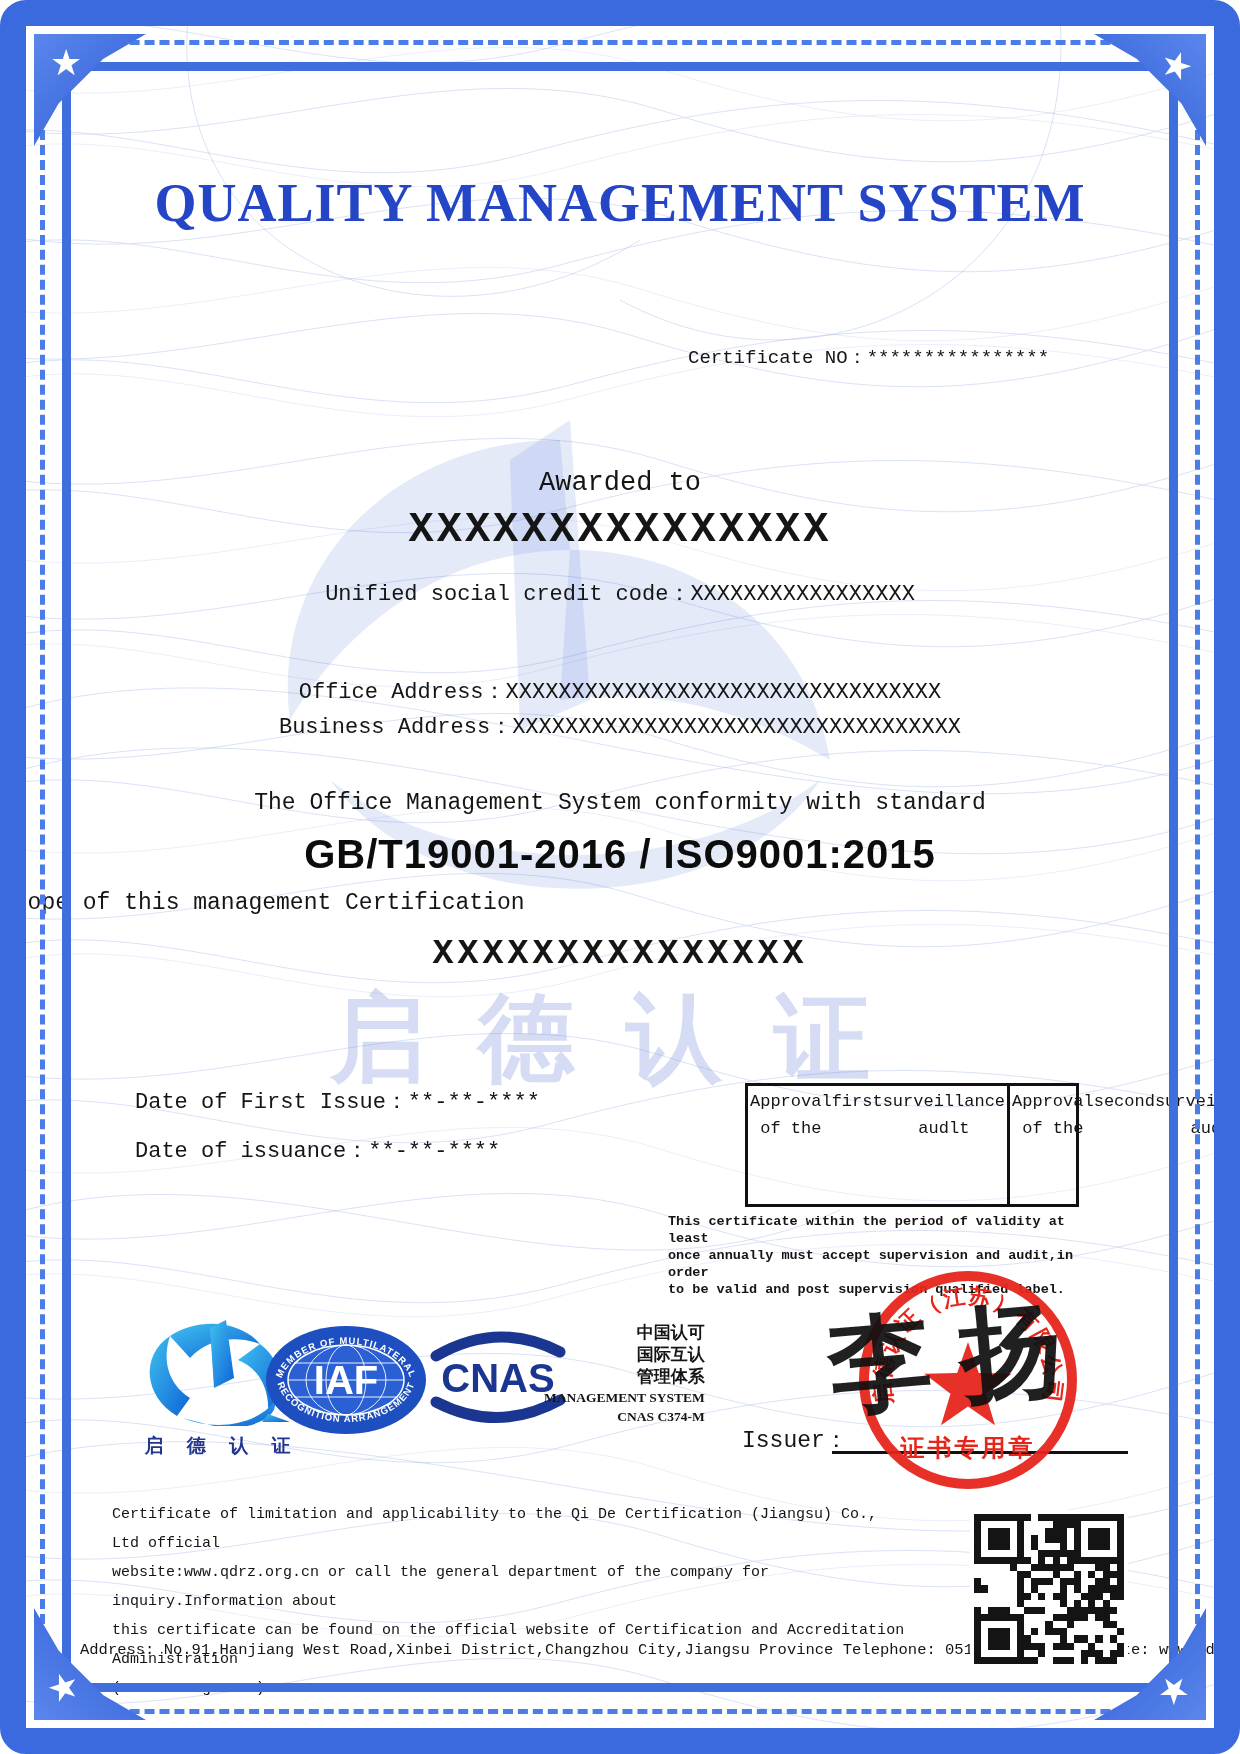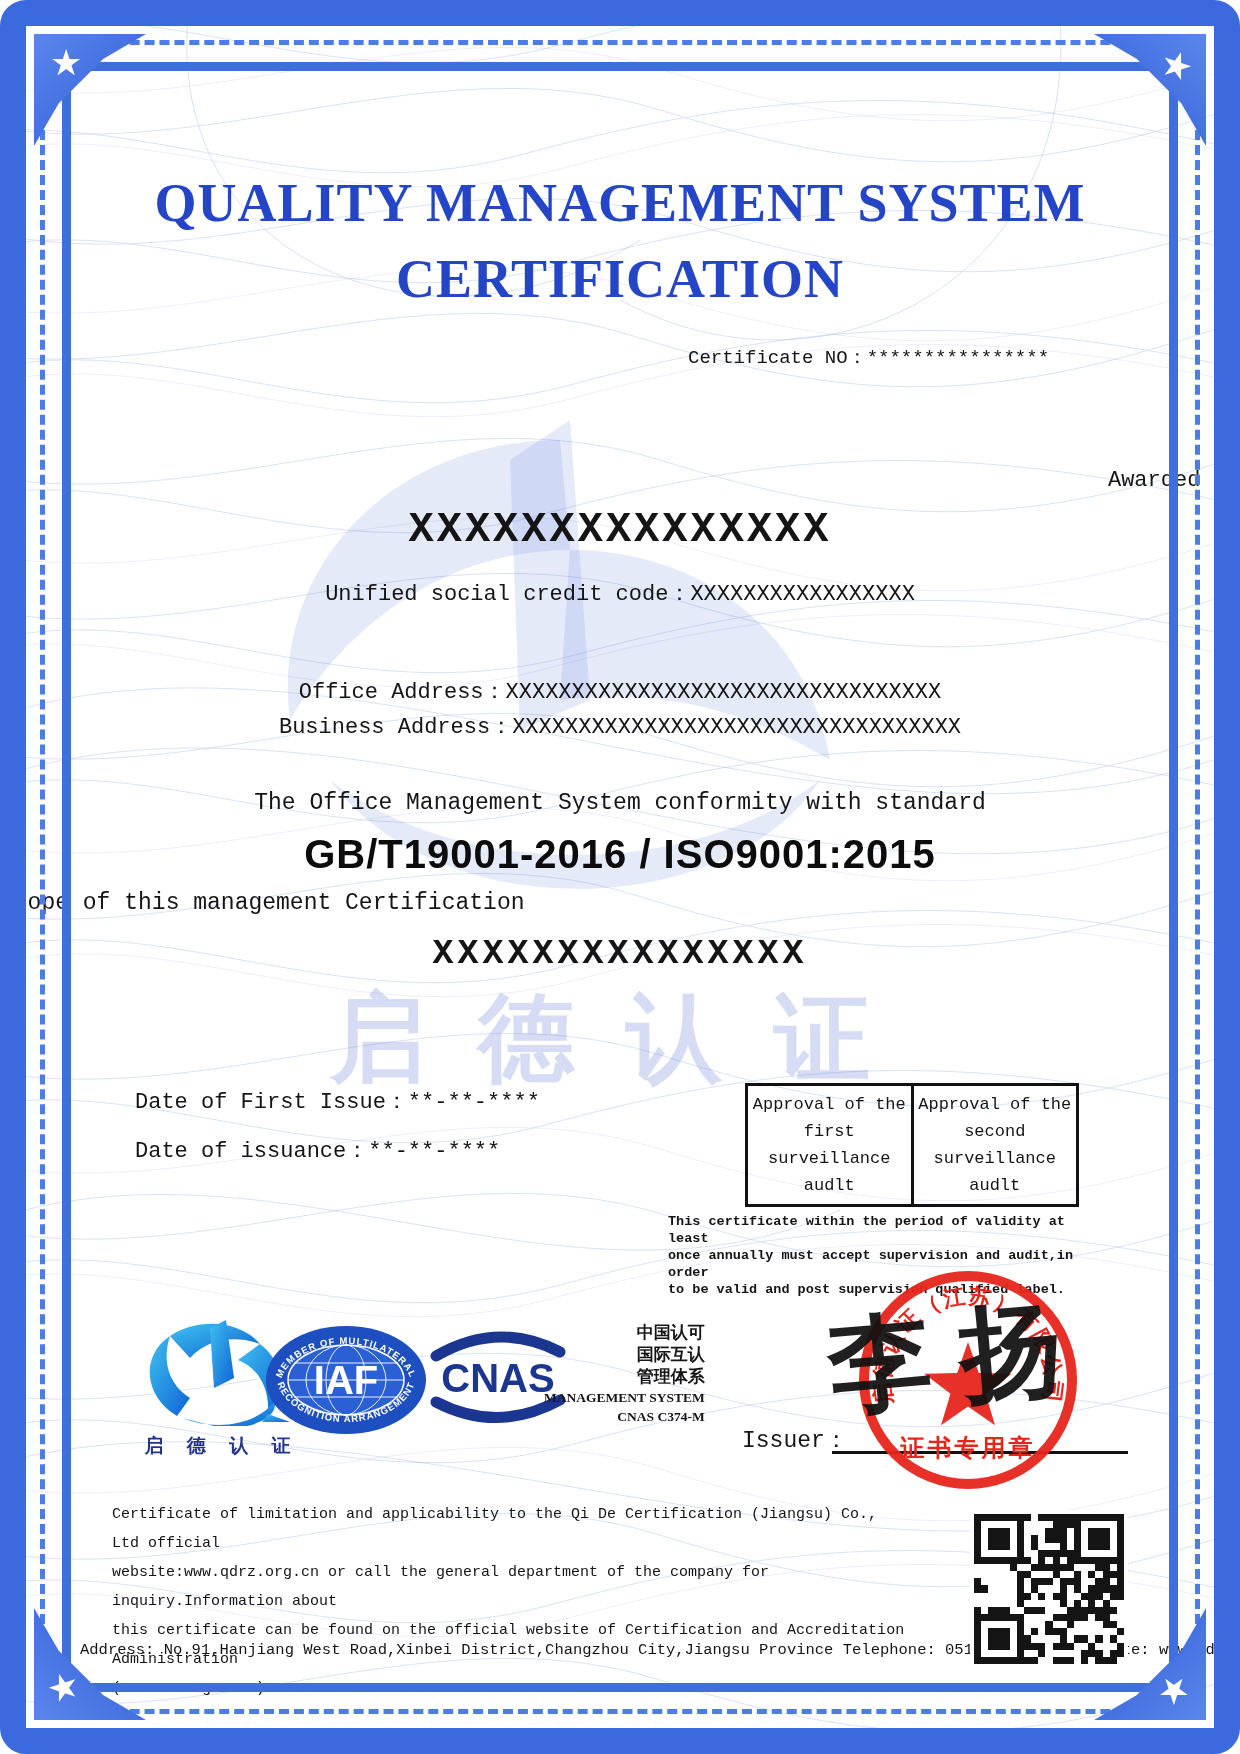--- a/index.html
+++ b/index.html
@@ -22,36 +22,36 @@
   
   .wm-emblem{position:absolute;left:210px;top:400px;z-index:0;opacity:1;}
   .wm-text{position:absolute;left:330px;top:975px;z-index:0;font-size:96px;font-weight:bold;
            letter-spacing:14px;color:rgba(116,140,216,0.30);font-family:"Liberation Serif","DejaVu Serif",serif;white-space:nowrap;}
   
   .layer{position:absolute;inset:0;z-index:2;}
   .title{position:absolute;left:0;width:100%;text-align:center;color:#2545c7;
          font-family:"Liberation Serif","DejaVu Serif",serif;font-weight:bold;font-size:54px;letter-spacing:1px;}
   .t1{top:172px;} .t2{top:248px;}
   .certno{position:absolute;left:688px;top:344px;font-size:19px;}
-  .awarded{position:absolute;left:0;width:100%;text-align:right;top:468px;font-size:22px;}
+  .awarded{position:absolute;left:0;width:100%;text-align:center;top:468px;font-size:27px;}
   .company{position:absolute;left:0;width:100%;text-align:center;top:506px;font-size:42px;font-weight:bold;letter-spacing:3px;}
   .credit{position:absolute;left:0;width:100%;text-align:center;top:578px;font-size:22px;}
   .addr1{position:absolute;left:0;width:100%;text-align:center;top:636px;font-size:22px;}
   .addr2{position:absolute;left:0;width:100%;text-align:center;top:676px;font-size:22px;}
   .addr3{position:absolute;left:0;width:100%;text-align:center;top:711px;font-size:22px;}
   .conformity{position:absolute;left:0;width:100%;text-align:center;top:790px;font-size:23px;}
   .standard{position:absolute;left:0;width:100%;text-align:center;top:832px;font-size:40px;font-weight:bold;
             font-family:"Liberation Sans","DejaVu Sans",sans-serif;letter-spacing:1px;color:#0c0c0c;}
   .scopelbl{position:absolute;left:0;width:100%;text-align:left;top:890px;font-size:23px;}
   .scopeval{position:absolute;left:0;width:100%;text-align:center;top:934px;font-size:35px;font-weight:bold;letter-spacing:4px;}
   .dates{position:absolute;left:135px;top:1086px;font-size:22px;}
   .dates div{margin-bottom:19px;white-space:nowrap;}
   
   .apptable{position:absolute;left:745px;top:1083px;width:328px;height:118px;border:3px solid #111;display:flex;}
-  .appcell{flex:1;display:flex;flex-direction:column;justify-content:center;text-align:center;
+  .appcell{flex:1;display:flex;justify-content:center;text-align:center;
            font-size:17px;line-height:27px;padding:2px 2px;}
   .appcell + .appcell{border-left:3px solid #111;}
   .note{position:absolute;left:668px;top:1213px;width:412px;font-size:13.5px;font-weight:bold;
         line-height:17px;white-space:pre-line;}
   
   .qdlogo{position:absolute;left:122px;top:1318px;width:200px;text-align:center;}
   .qdcaption{margin-top:2px;font-size:19px;letter-spacing:9px;color:#22368e;font-weight:bold;
              font-family:"Liberation Sans","DejaVu Sans",sans-serif;}
   .iaflogo{position:absolute;left:262px;top:1322px;}
   .cnaslogo{position:absolute;left:428px;top:1330px;}
@@ -155,21 +155,20 @@
       <div class="tri"></div>
       <div class="star">★</div>
     </div>
   <div class="corner bl">
       <div class="tri"></div>
       <div class="star">★</div>
     </div>
 
   <div class="layer">
     <div class="title t1">QUALITY MANAGEMENT SYSTEM</div>
-    <div class="title t2">CERTIFICATION</div>
     <div class="certno">Certificate NO：****************</div>
 
     <div class="awarded">Awarded to</div>
     <div class="company">XXXXXXXXXXXXXXX</div>
     <div class="credit">Unified social credit code：XXXXXXXXXXXXXXXXX</div>
     <div class="addr2">Office Address：XXXXXXXXXXXXXXXXXXXXXXXXXXXXXXXXX</div>
     <div class="addr3">Business Address：XXXXXXXXXXXXXXXXXXXXXXXXXXXXXXXXXX</div>
 
     <div class="conformity">The Office Management System conformity with standard</div>
     <div class="standard">GB/T19001-2016 / ISO9001:2015</div>

